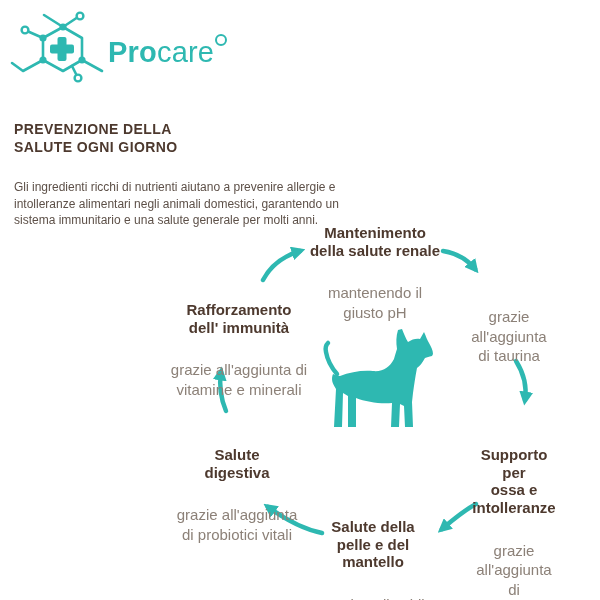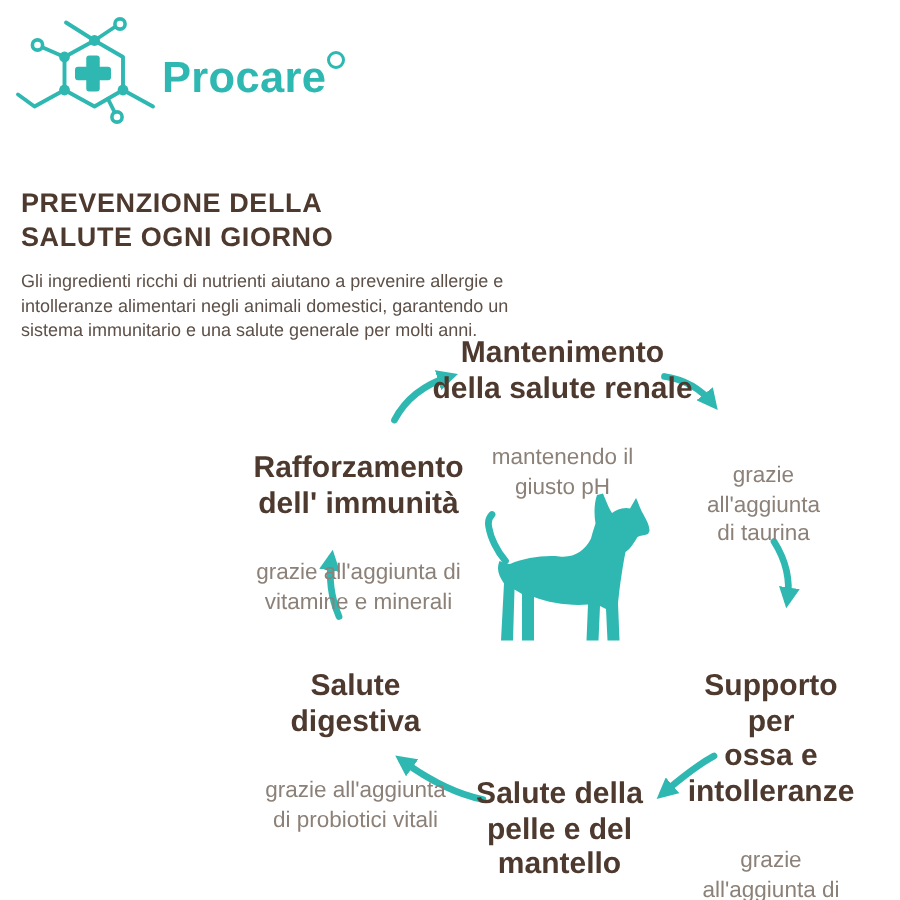--- a/index.html
+++ b/index.html
@@ -12,45 +12,45 @@
   .stage{position:absolute;inset:0;width:600px;height:600px;}
 
   
   .logo{position:absolute;left:10px;top:6px;display:flex;align-items:center;}
   .logo-mark{width:94px;height:84px;flex:0 0 auto;}
   .logo-text{
     font-size:29px;color:#2eb8b1;letter-spacing:0.2px;
     margin-left:4px;margin-top:8px;white-space:nowrap;
   }
   .logo-text .bold{font-weight:700;}
-  .logo-text .light{font-weight:700;text-align:center;}
+  .logo-text .light{font-weight:400;text-align:center;}
   .degree-ring{
     display:inline-block;width:8px;height:8px;border:2.5px solid #2eb8b1;
     border-radius:50%;vertical-align:top;margin-top:-2px;margin-left:1px;
   }
 
   
   .page-title{
     position:absolute;left:14px;top:112px;width:300px;
-    font-size:18px;font-weight:700;line-height:1.25;letter-spacing:0.4px;
+    font-size:14px;font-weight:700;line-height:1.25;letter-spacing:0.4px;
     color:#4d392e;white-space:pre-line;
   }
   .intro{
     position:absolute;left:14px;top:167px;width:332px;
     font-size:12px;line-height:1.38;color:#5d5048;
   }
 
   
   .cycle-svg{position:absolute;inset:0;pointer-events:none;}
   .node{
     position:absolute;transform:translateX(-50%);
     text-align:center;white-space:pre-line;
   }
   .node .title{
-    font-size:20px;font-weight:700;line-height:1.18;color:#4d392e;
+    font-size:15px;font-weight:700;line-height:1.18;color:#4d392e;
   }
   .node .detail{
     margin-top:6px;font-size:15px;line-height:1.3;color:#8c8178;
   }
   .n-renale   {left:375px;top:206px;}
   .n-cuore    {left:509px;top:283px;}
   .n-ossa     {left:514px;top:428px;}
   .n-pelle    {left:373px;top:500px;}
   .n-digestiva{left:237px;top:428px;}
   .n-immunita {left:239px;top:283px;}

